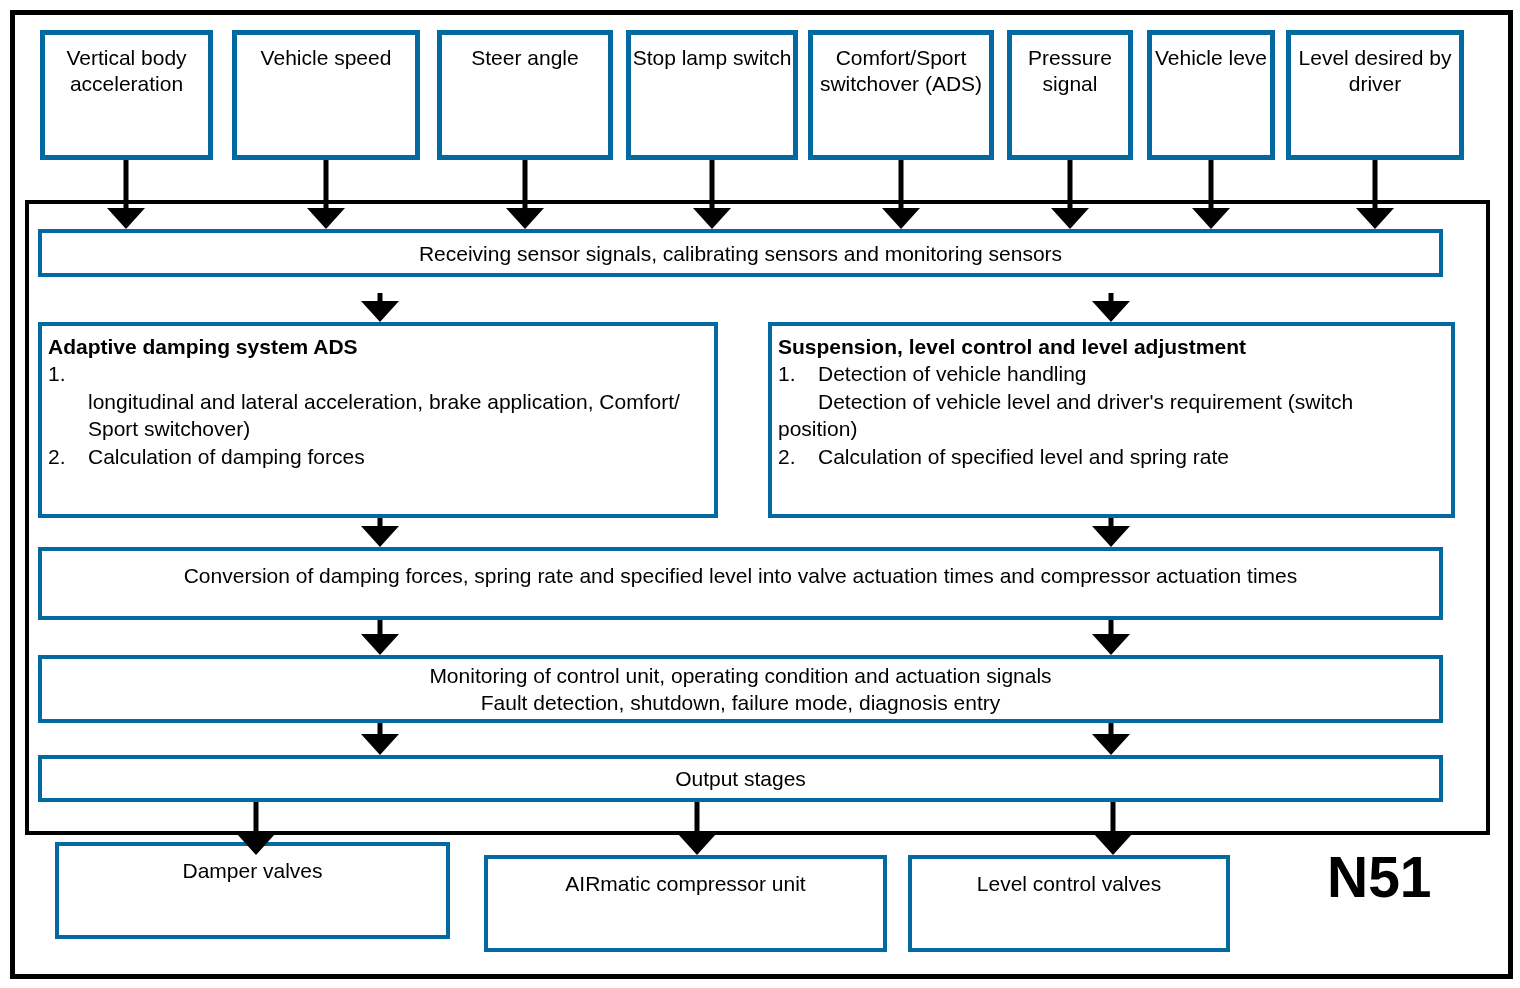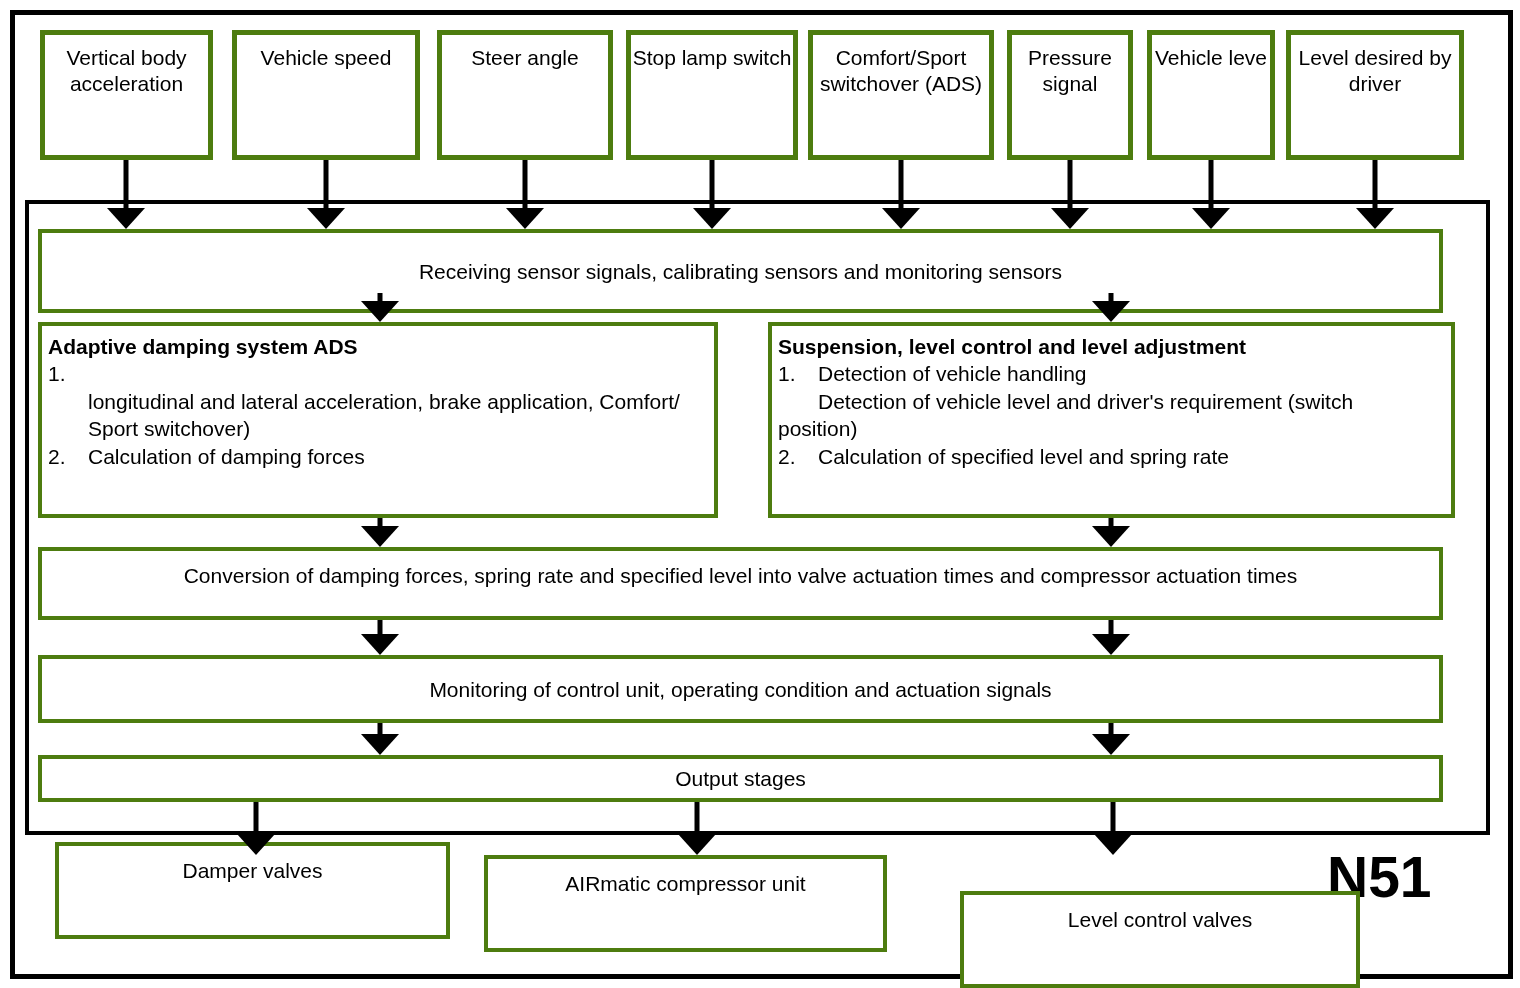--- a/index.html
+++ b/index.html
@@ -1,19 +1,19 @@
 <!DOCTYPE html>
 <html><head>
 <meta charset="utf-8">
 <style>
   html,body{margin:0;padding:0;background:#fff;}
   .stage{position:relative;width:1520px;height:988px;background:#ffffff;overflow:hidden;
          font-family:"Liberation Sans","DejaVu Sans",sans-serif;color:#000;}
   .frame{position:absolute;border:5px solid #000;box-sizing:border-box;background:transparent;}
-  .box{position:absolute;border:4px solid #4d7c0f;box-sizing:border-box;background:#fff;}
+  .box{position:absolute;border:4px solid #0369a1;box-sizing:border-box;background:#fff;}
   .input-box{border-width:5px;font-size:21px;line-height:26px;text-align:center;padding-top:10px;}
   .center-box{display:flex;flex-direction:column;align-items:center;justify-content:center;
               font-size:21px;line-height:27px;text-align:center;}
   .bottom-box{font-size:21px;text-align:center;padding-top:13px;}
   .proc{font-size:21px;}
   .proc-title{position:absolute;left:6px;top:9px;font-weight:bold;white-space:nowrap;}
   .li-marker{position:absolute;left:6px;white-space:nowrap;}
   .li-text{position:absolute;left:46px;white-space:nowrap;}
   .li-flush{position:absolute;left:6px;white-space:nowrap;}
   .arrow{position:absolute;}
@@ -25,21 +25,21 @@
 </style>
 </head>
 <body>
 
 <div class="stage" id="stage">
 
   <div class="frame" style="left:10px;top:10px;width:1503px;height:969px;"></div>
 
   <div class="frame" style="left:25px;top:200px;width:1465px;height:635px;border-width:4px;"></div>
 
-  <div class="box center-box" style="left:38px;top:229px;width:1405px;height:84px;">
+  <div class="box center-box" style="left:38px;top:229px;width:1405px;height:48px;">
     <span>Receiving sensor signals, calibrating sensors and monitoring sensors</span>
   </div>
 
   <div class="box proc" id="ads-box" style="left:38px;top:322px;width:680px;height:196px;">
     <div class="proc-title">Adaptive damping system ADS</div>
   <div class="li-marker" style="top: 36px;">1.</div>
       <div class="li-text" style="top: 64px;">longitudinal and lateral acceleration, brake application, Comfort/</div>
       <div class="li-text" style="top: 91px;">Sport switchover)</div>
       <div class="li-marker" style="top: 119px;">2.</div>
       <div class="li-text" style="top: 119px;">Calculation of damping forces</div>
@@ -54,39 +54,40 @@
       <div class="li-marker" style="top: 119px;">2.</div>
       <div class="li-text" style="top: 119px;">Calculation of specified level and spring rate</div>
     </div>
 
   <div class="box center-box" style="left:38px;top:547px;width:1405px;height:73px;padding-bottom:16px;">
     <span>Conversion of damping forces, spring rate and specified level into valve actuation times and compressor actuation times</span>
   </div>
 
   <div class="box center-box" style="left:38px;top:655px;width:1405px;height:68px;">
     <div>Monitoring of control unit, operating condition and actuation signals</div>
+    <div>Fault detection, shutdown, failure mode, diagnosis entry</div>
   </div>
 
   <div class="box center-box" style="left:38px;top:755px;width:1405px;height:47px;">
     <span>Output stages</span>
   </div>
 
   <div class="n51" style="left:1327px;top:849px;">N51</div>
 
 <div class="box input-box" style="left: 40px; top: 30px; width: 173px; height: 130px;"><span>Vertical body acceleration</span></div>
     <div class="box input-box" style="left: 437px; top: 30px; width: 176px; height: 130px;"><span>Steer angle</span></div>
     <div class="box input-box" style="left: 232px; top: 30px; width: 188px; height: 130px;"><span>Vehicle speed</span></div>
     <div class="box input-box" style="left: 626px; top: 30px; width: 172px; height: 130px;"><span>Stop lamp switch</span></div>
     <div class="box input-box" style="left: 808px; top: 30px; width: 186px; height: 130px;"><span>Comfort/Sport switchover (ADS)</span></div>
     <div class="box input-box" style="left: 1007px; top: 30px; width: 126px; height: 130px;"><span>Pressure signal</span></div>
     <div class="box input-box nowrap" style="left: 1147px; top: 30px; width: 128px; height: 130px;"><span>Vehicle leve</span></div>
     <div class="box input-box" style="left: 1286px; top: 30px; width: 178px; height: 130px;"><span>Level desired by driver</span></div>
     <div class="box bottom-box" style="left: 55px; top: 842px; width: 395px; height: 97px;"><span>Damper valves</span></div>
     <div class="box bottom-box" style="left: 484px; top: 855px; width: 403px; height: 97px;"><span>AIRmatic compressor unit</span></div>
-    <div class="box bottom-box" style="left: 960px; top: 855px; width: 400px; height: 97px; margin-top: 36px;"><span>Level control valves</span></div>
+    <div class="box bottom-box" style="left: 908px; top: 855px; width: 322px; height: 97px;"><span>Level control valves</span></div>
     <div class="arrow" style="left: 107px; top: 160px; width: 38px; height: 69px;">
       <div class="arrow-stem" style="height: 51px;"></div>
       <div class="arrow-head"></div>
     </div>
     <div class="arrow" style="left: 307px; top: 160px; width: 38px; height: 69px;">
       <div class="arrow-stem" style="height: 51px;"></div>
       <div class="arrow-head"></div>
     </div>
     <div class="arrow" style="left: 506px; top: 160px; width: 38px; height: 69px;">
       <div class="arrow-stem" style="height: 51px;"></div>

